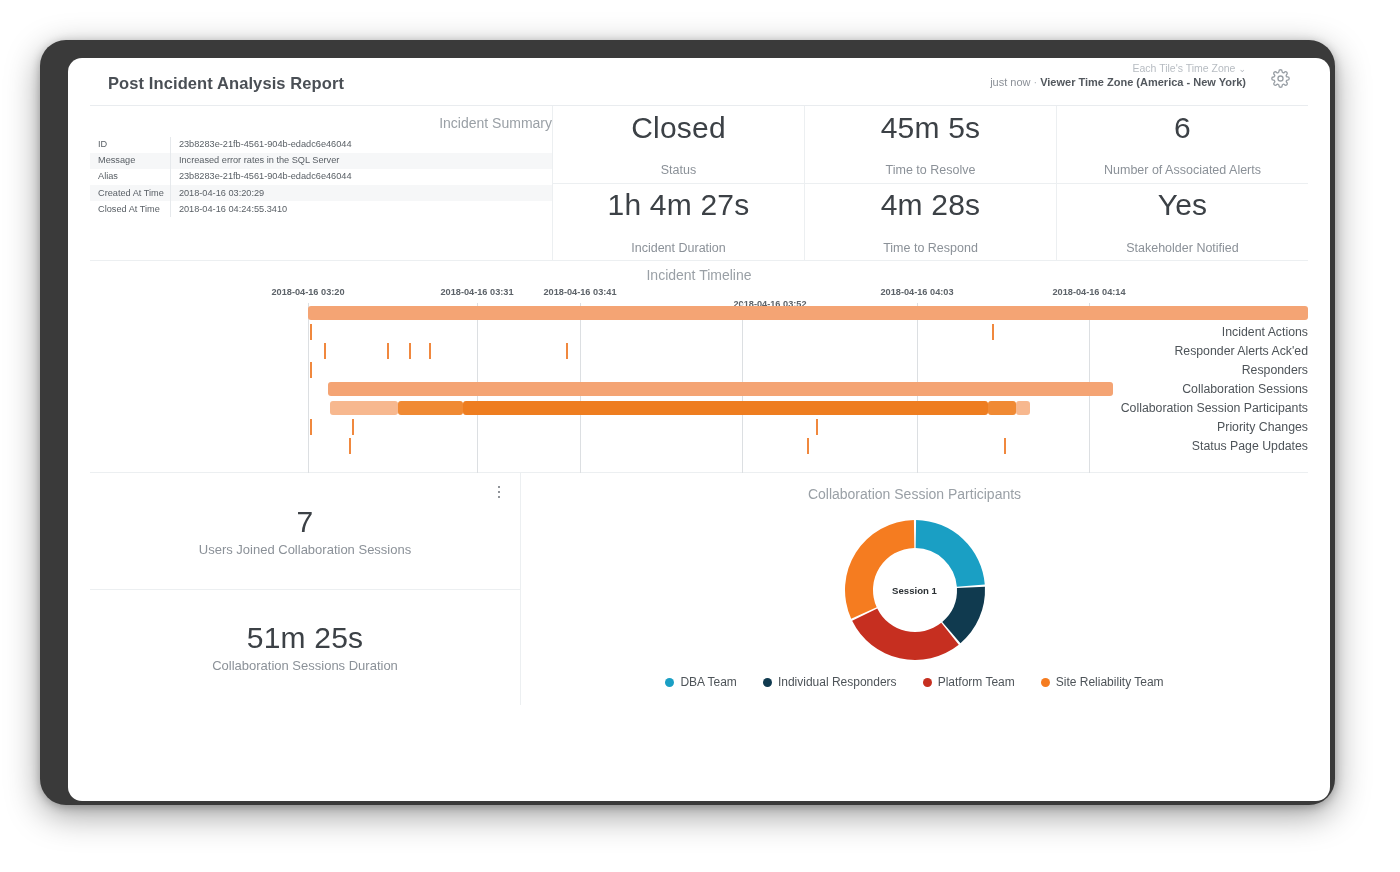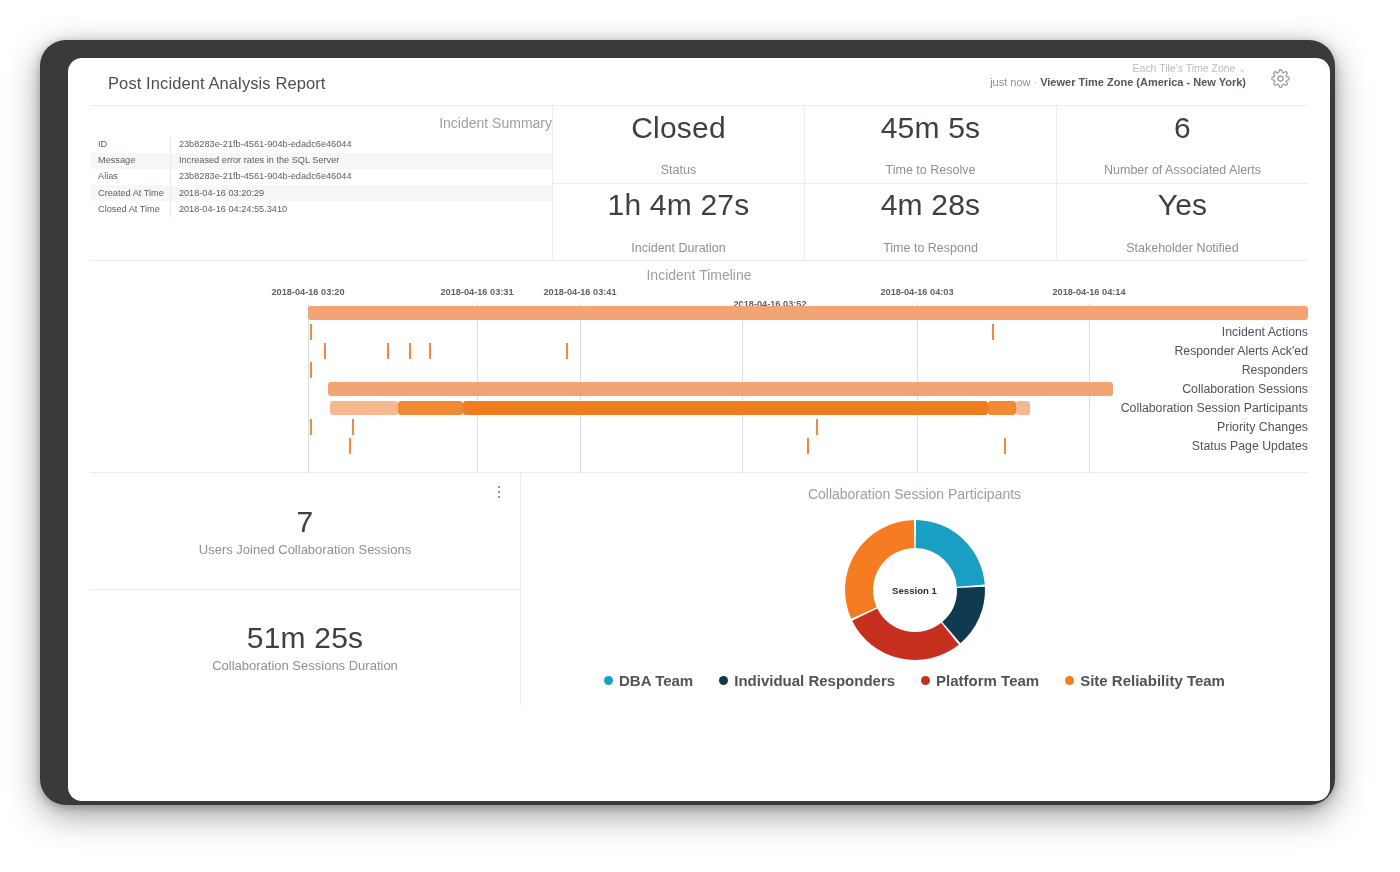--- a/index.html
+++ b/index.html
@@ -34,21 +34,21 @@
 
   
   .hdr {
     position: relative;
     height: 48px;
     border-bottom: 1px solid #e9ecef;
     margin: 0 22px;
   }
   .hdr-title {
     position: absolute; left: 18px; top: 16px;
-    font-size: 16.5px; color: #4a4f55; font-weight: 400;
+    font-size: 16.5px; color: #4a4f55; font-weight: 700;
     letter-spacing: .1px;
   }
   .tz-top {
     position: absolute; right: 62px; top: 4px;
     font-size: 10.5px; color: #b7bcc2; white-space: nowrap;
   }
   .tz-top .caret { font-size: 9px; margin-left: 3px; }
   .tz-bot {
     position: absolute; right: 62px; top: 18px;
     font-size: 11px; color: #8b9097; white-space: nowrap;
@@ -149,21 +149,21 @@
   .donut-center {
     position: absolute; left: 50%; top: 50%; transform: translate(-50%,-50%);
     font-size: 9.6px; font-weight: 700; color: #2b3034;
   }
   .legend {
     position: absolute; left: 0; right: 0; bottom: 16px;
     display: flex; align-items: center; justify-content: center; gap: 26px;
   }
   .lg-item { display: flex; align-items: center; gap: 6px; cursor: pointer; }
   .lg-dot { width: 9px; height: 9px; border-radius: 50%; display: block; }
-  .lg-txt { font-size: 15px; color: #4e5459; white-space: nowrap; font-weight: bold; }
+  .lg-txt { font-size: 12px; color: #4e5459; white-space: nowrap; }
 </style>
 </head>
 <body>
 
 <div id="stage">
 
   <div class="frame"></div>
 
   <div class="page">
 

